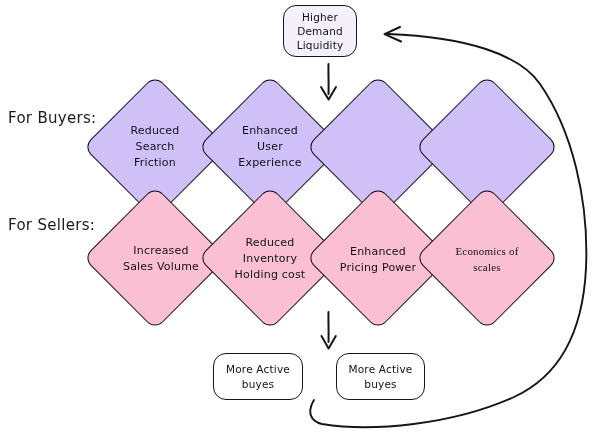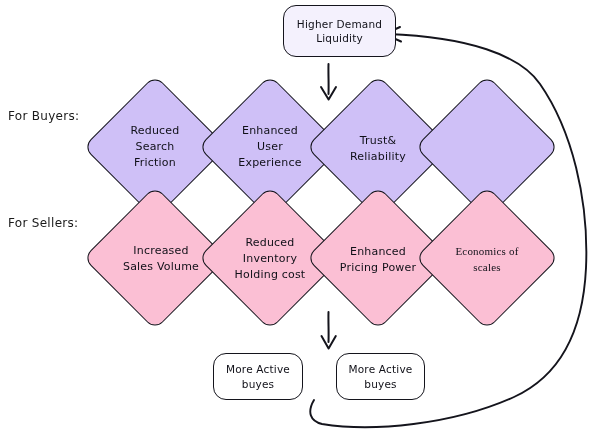--- a/index.html
+++ b/index.html
@@ -22,21 +22,21 @@
     position: absolute;
     left: 0;
     top: 0;
     width: 600px;
     height: 448px;
   }
 
   
   .row-label {
     position: absolute;
-    font-size: 12px;
+    font-size: 15px;
     color: #1a1a1a;
     letter-spacing: 0.3px;
     white-space: nowrap;
   }
   .row-label.buyers  { left: 8px;  top: 109px; }
   .row-label.sellers { left: 8px;  top: 216px; }
 
   
   .node-box {
     position: absolute;
@@ -49,21 +49,21 @@
     box-sizing: border-box;
     font-size: 10.5px;
     line-height: 1.35;
     color: #101018;
     letter-spacing: 0.2px;
   }
   .node-box .lbl { display: block; padding: 0 6px; }
 
   #box-top {
     left: 283px; top: 5px;
-    width: 113px; height: 52px;
+    width: 74px; height: 52px;
     background: #f4f1fd;
   }
   #box-bottom-left {
     left: 213px; top: 353px;
     width: 90px; height: 47px;
     background: #ffffff;
   }
   #box-bottom-right {
     left: 336px; top: 353px;
     width: 89px; height: 47px;
@@ -137,21 +137,20 @@
     <span class="lbl">Higher Demand<br>Liquidity</span>
   </div>
 
   <div class="diamond purple d-row-buyers d-c1"></div>
   <div class="diamond-label" style="left:155px; top:147px;">Reduced<br>Search<br>Friction</div>
 
   <div class="diamond purple d-row-buyers d-c2"></div>
   <div class="diamond-label" style="left:270px; top:147px;">Enhanced<br>User<br>Experience</div>
 
   <div class="diamond purple d-row-buyers d-c3"></div>
-  <div class="diamond-label" style="left:378px; top:149px;">Trust&amp;<br>Reliability</div>
 
   <div class="diamond purple d-row-buyers d-c4"></div>
 
   <div class="diamond pink d-row-sellers d-c1"></div>
   <div class="diamond-label" style="left:161px; top:259px;">Increased<br>Sales Volume</div>
 
   <div class="diamond pink d-row-sellers d-c2"></div>
   <div class="diamond-label" style="left:270px; top:259px;">Reduced<br>Inventory<br>Holding cost</div>
 
   <div class="diamond pink d-row-sellers d-c3"></div>

